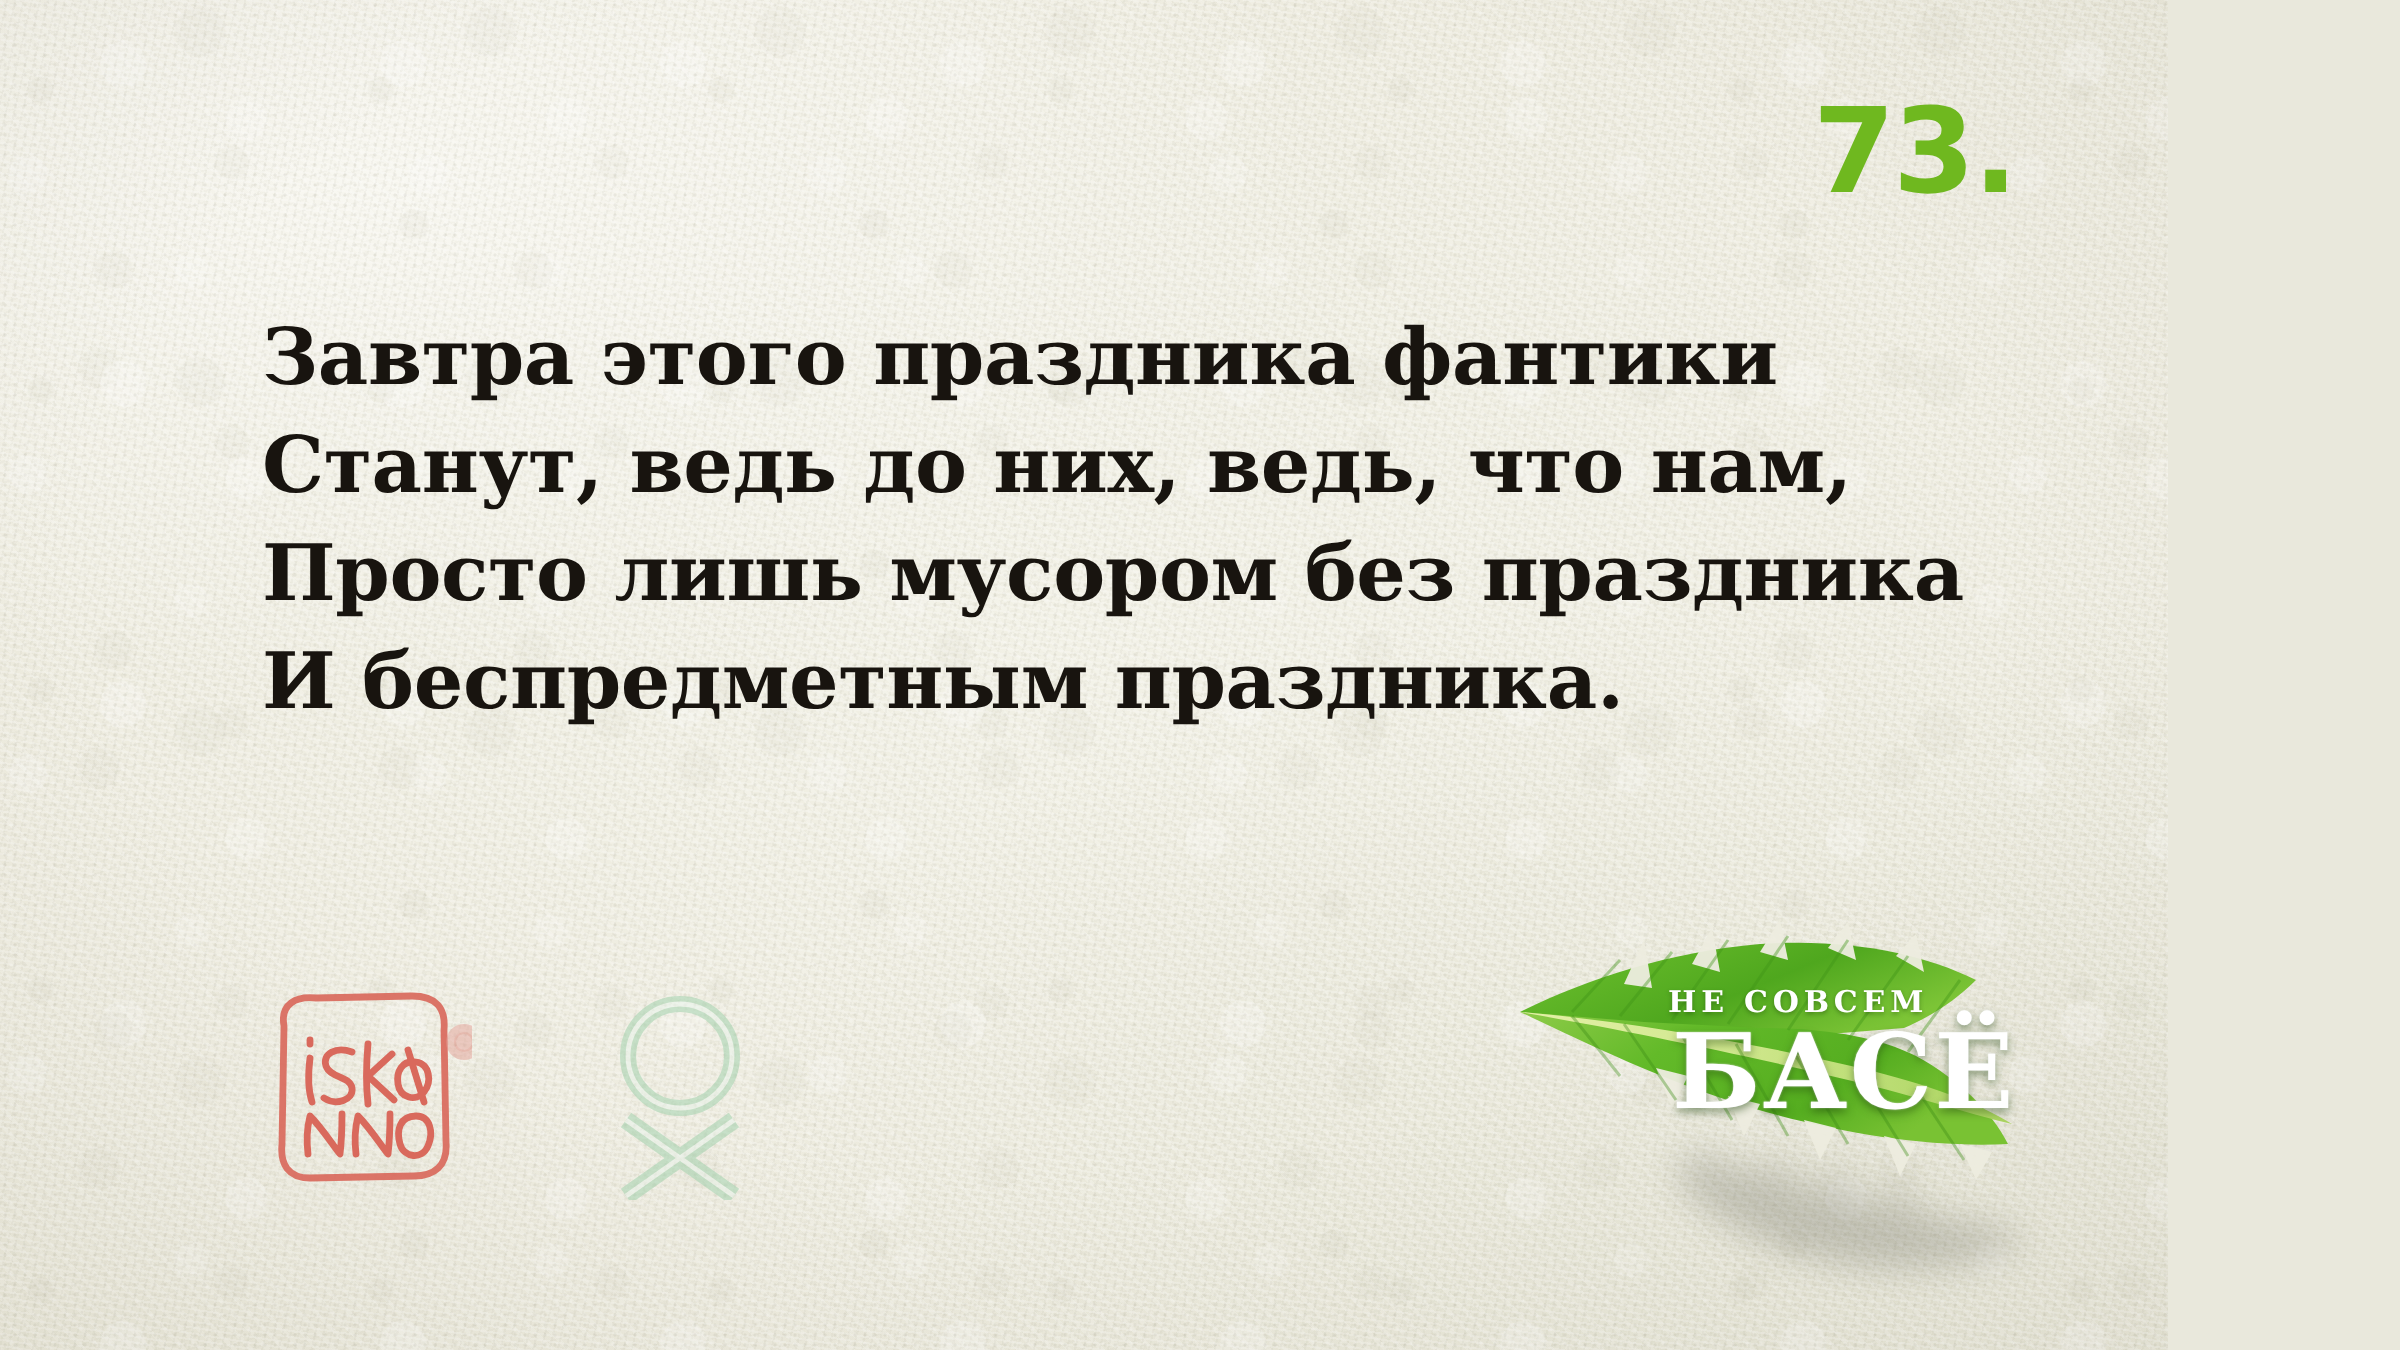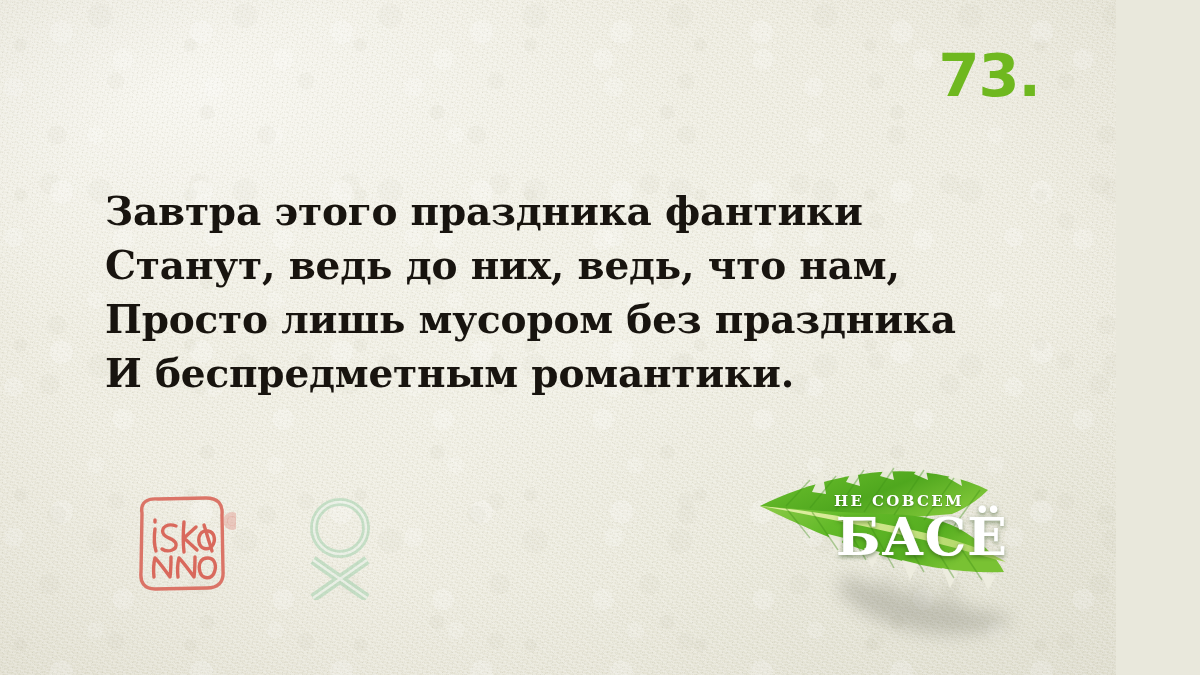--- a/index.html
+++ b/index.html
@@ -9,21 +9,20 @@
     background: #e9e8dc;
   }
 
   #card {
     position: relative;
     width: 1084px;
     height: 675px;
     overflow: hidden;
     background-color: #eeede0;
     font-family: "Liberation Serif", serif;
-    padding-left: 32px;
     -webkit-font-smoothing: antialiased;
   }
 
   
   .paper-base {
     position: absolute;
     inset: 0;
     background:
       radial-gradient(ellipse 70% 60% at 18% 14%, #f7f6ef 0%, rgba(247,246,239,0) 62%),
       radial-gradient(ellipse 80% 70% at 85% 88%, #e6e5d6 0%, rgba(230,229,214,0) 64%),
@@ -85,24 +84,23 @@
     font-weight: 700;
     font-size: 59px;
     line-height: 1;
     letter-spacing: -1px;
     color: #6fb81f;
   }
 
   
   #poem {
     position: absolute;
-    left: 105px;
+    left: 131px;
     top: 152px;
     width: 1000px;
-    margin-top: 32px;
   }
   .poem-line {
     font-family: "DejaVu Serif", "Liberation Serif", serif;
     font-weight: 700;
     font-size: 39px;
     line-height: 54px;
     letter-spacing: -0.2px;
     color: #18140f;
     white-space: nowrap;
   }
@@ -181,21 +179,21 @@
   <div class="paper-mottle"></div>
   <div class="paper-speckle"></div>
   <div class="paper-vignette"></div>
 
   <div id="number">73.</div>
 
   <div id="poem">
     <div class="poem-line">Завтра этого праздника фантики</div>
     <div class="poem-line">Станут, ведь до них, ведь, что нам,</div>
     <div class="poem-line">Просто лишь мусором без праздника</div>
-    <div class="poem-line">И беспредметным романтики.</div>
+    <div class="poem-line">И беспредметным праздника.</div>
   </div>
 
   <div id="iskonno">
     <svg viewBox="0 0 108 102" xmlns="http://www.w3.org/2000/svg">
       <g fill="none" stroke="#d9695c" stroke-width="3.4" stroke-linecap="round" stroke-linejoin="round">
 
         <path d="M14 20 C12 9, 20 5, 30 6 L78 5 C90 5, 95 11, 94 22 L95 78 C96 90, 89 95, 79 95 L27 96 C16 96, 12 89, 13 79 Z" opacity=".92"></path>
 
         <path d="M27 36 C26 44, 26 52, 28 58"></path>
         <path d="M27 27 L27 29"></path>

